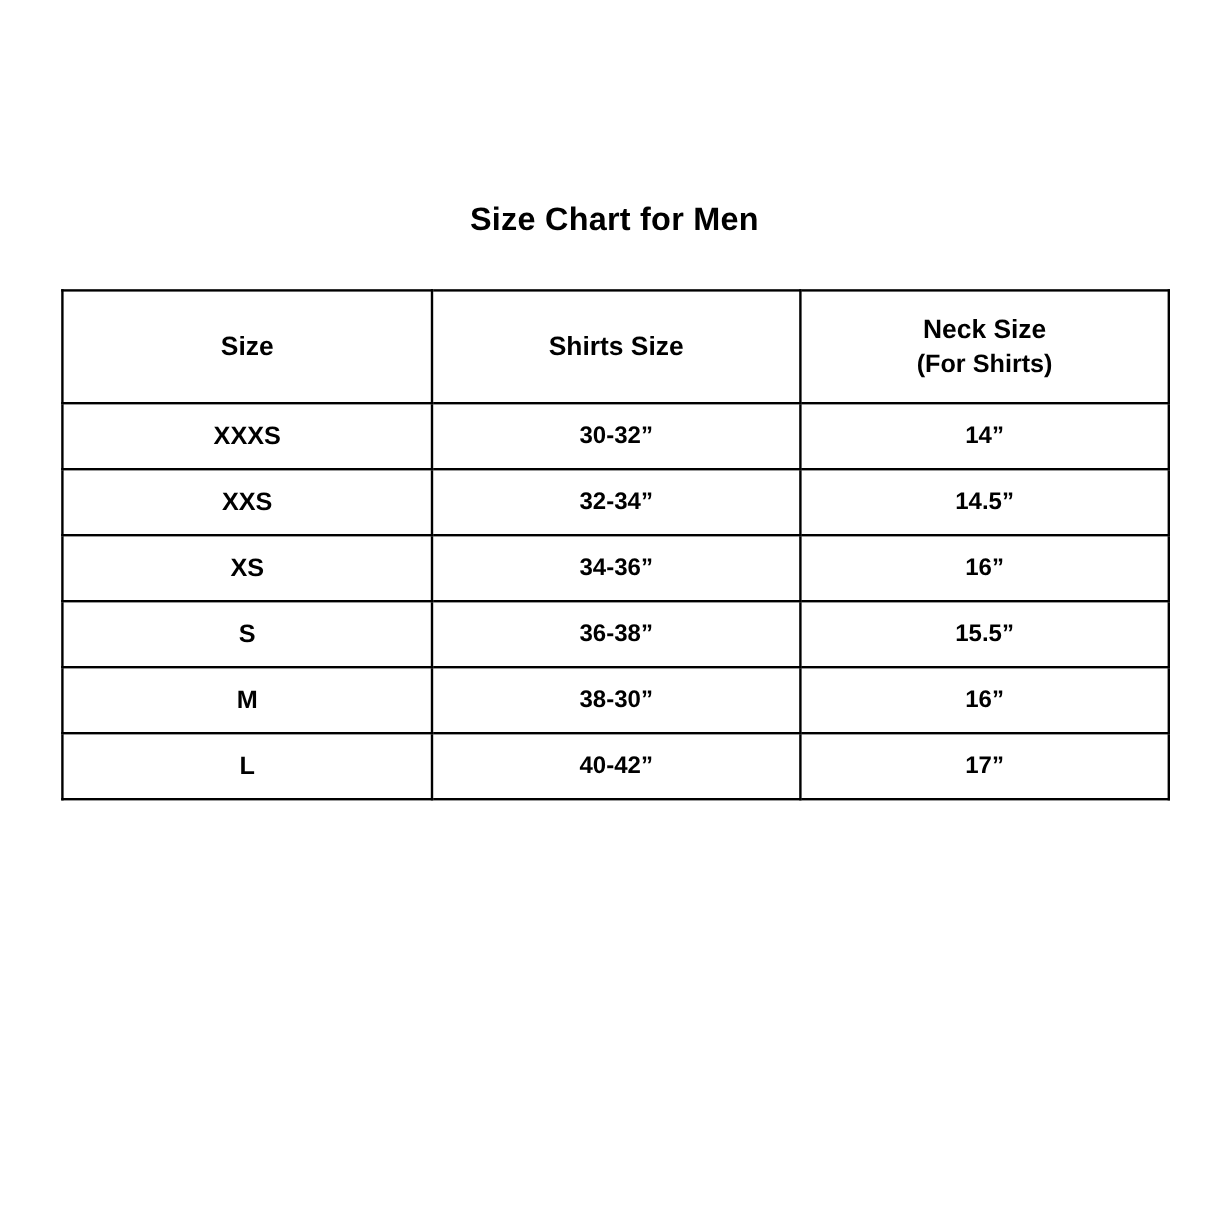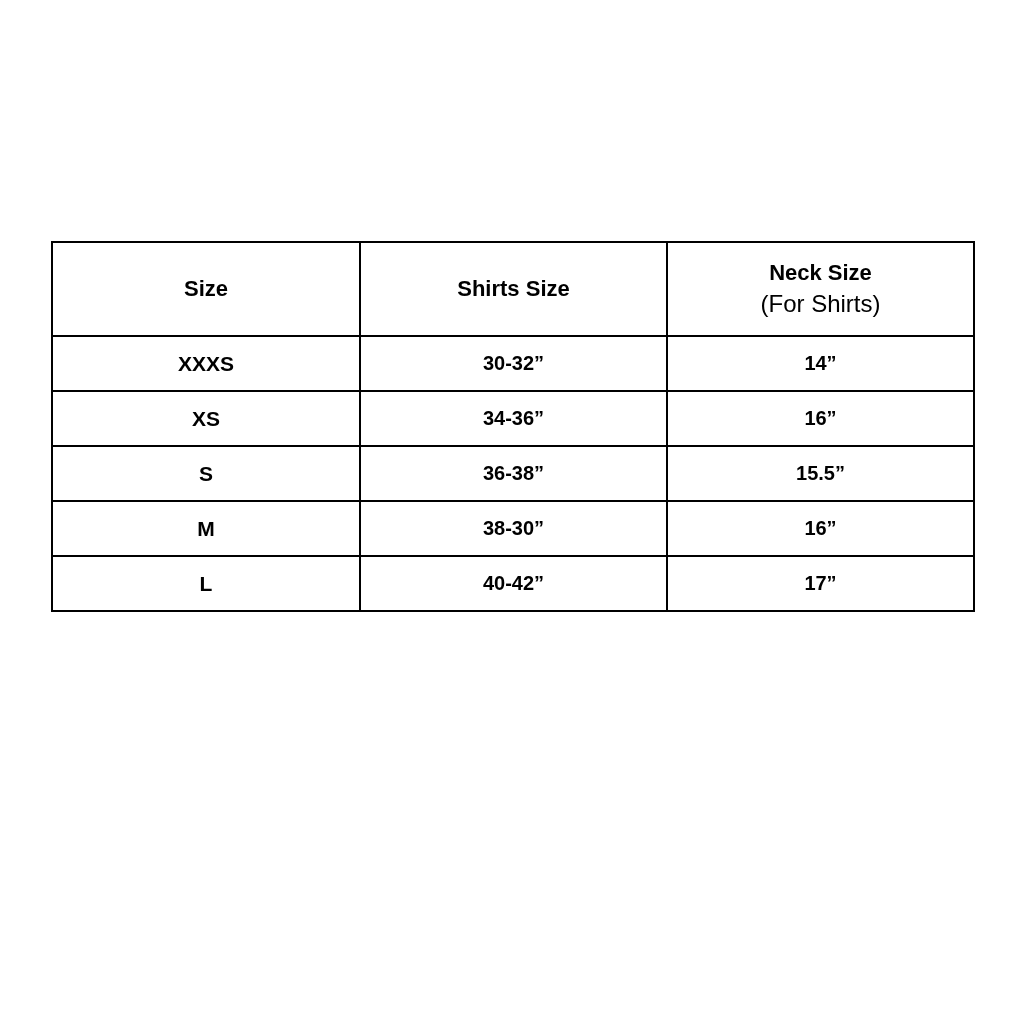--- a/index.html
+++ b/index.html
@@ -53,38 +53,39 @@
     color: #000000;
   }
   table.size-chart thead th {
     height: 92px;
     font-size: 22px;
     line-height: 1.35;
     padding: 0 6px;
   }
   table.size-chart thead th .sub {
     display: block;
-    font-size: 24px;
-    font-weight: normal;
+    font-size: 21px;
+    font-weight: bold;
   }
   table.size-chart tbody td {
     height: 53px;
     font-size: 20px;
     padding: 0 6px;
     margin-left: 13px;
   }
   table.size-chart tbody td.size-cell {
     font-size: 21px;
   }
 </style>
 </head>
 <body>
 
 <div class="page">
 
+  <div class="title">Size Chart for Men</div>
 
   <div class="table-wrap">
     <table class="size-chart">
       <colgroup>
         <col class="c1">
         <col class="c2">
         <col class="c3">
       </colgroup>
       <thead>
         <tr>
@@ -100,20 +101,25 @@
           </th>
         </tr>
       </thead>
       <tbody>
         <tr>
           <td class="size-cell">XXXS</td>
           <td>30-32”</td>
           <td>14”</td>
         </tr>
         <tr>
+          <td class="size-cell">XXS</td>
+          <td>32-34”</td>
+          <td>14.5”</td>
+        </tr>
+        <tr>
           <td class="size-cell">XS</td>
           <td>34-36”</td>
           <td>16”</td>
         </tr>
         <tr>
           <td class="size-cell">S</td>
           <td>36-38”</td>
           <td>15.5”</td>
         </tr>
         <tr>

